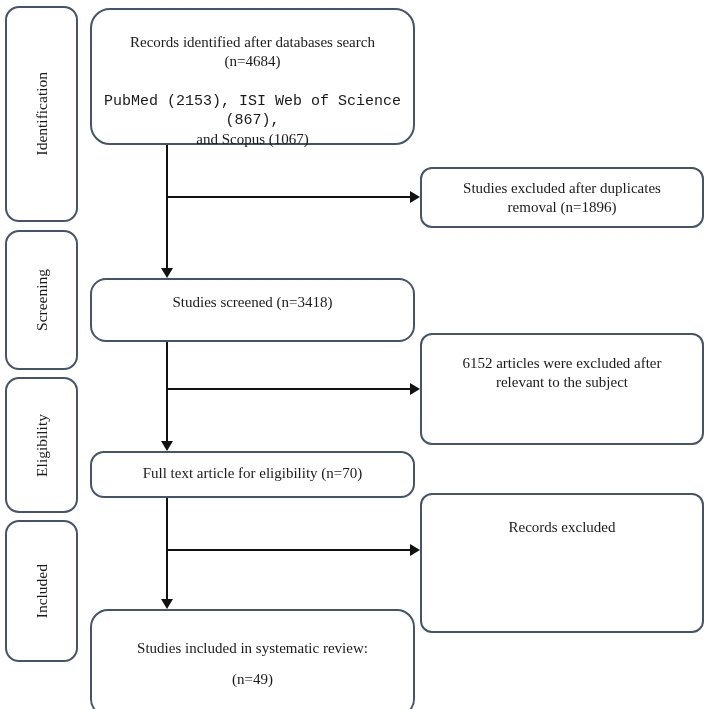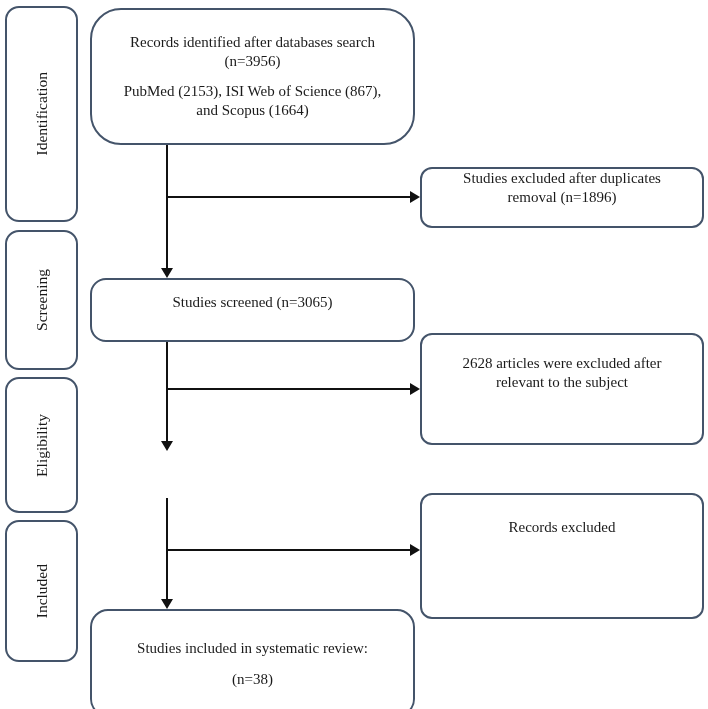--- a/index.html
+++ b/index.html
@@ -83,48 +83,51 @@
   <div class="stage" style="top:230px;height:140px;">
     <span class="stage-label">Screening</span>
   </div>
   <div class="stage" style="top:377px;height:136px;">
     <span class="stage-label">Eligibility</span>
   </div>
   <div class="stage" style="top:520px;height:142px;">
     <span class="stage-label">Included</span>
   </div>
 
-  <div class="box main-col" style="top:8px;height:137px;border-radius:31px;padding-top:23px;">
+  <div class="box main-col" style="top:8px;height:137px;border-radius:20px;padding-top:23px;">
     <span class="line">Records identified after databases search</span>
-    <span class="line">(n=3956)</span>
-    <span class="line" style="margin-top:11px;">PubMed (2153), ISI Web of Science (867),</span>
-    <span class="line">and Scopus (1664)</span>
+    <span class="line">(n=4684)</span>
+    <span class="line" style="margin-top:21px;font-family:Liberation Mono, monospace;">PubMed (2153), ISI Web of Science (867),</span>
+    <span class="line">and Scopus (1067)</span>
   </div>
 
   <div class="box main-col" style="top:278px;height:64px;border-radius:16px;padding-top:13px;">
-    <span class="line">Studies screened (n=3065)</span>
+    <span class="line">Studies screened (n=3418)</span>
   </div>
 
+  <div class="box main-col" style="top:451px;height:47px;border-radius:14px;padding-top:11px;">
+    <span class="line">Full text article for eligibility (n=70)</span>
+  </div>
 
   <div class="box main-col" style="top:609px;height:108px;border-radius:18px;padding-top:28px;">
     <span class="line">Studies included in systematic review:</span>
-    <span class="line" style="margin-top:12px;">(n=38)</span>
+    <span class="line" style="margin-top:12px;">(n=49)</span>
   </div>
 
-  <div class="box right-col" style="top:167px;height:61px;">
+  <div class="box right-col" style="top:167px;height:61px;padding-top:10px;">
     <span class="line">Studies excluded after duplicates</span>
     <span class="line">removal (n=1896)</span>
   </div>
 
   <div class="box right-col" style="top:333px;height:112px;padding-top:19px;">
-    <span class="line">2628 articles were excluded after</span>
+    <span class="line">6152 articles were excluded after</span>
     <span class="line">relevant to the subject</span>
   </div>
 
-  <div class="box right-col" style="top:493px;height:126px;padding-top:23px;">
+  <div class="box right-col" style="top:493px;height:140px;padding-top:23px;">
     <span class="line">Records excluded</span>
   </div>
 
   <div>
     <div class="vline" style="left:166px;top:145px;height:125px;"></div>
     <div class="head-down" style="left:161px;top:268px;"></div>
   </div>
   <div>
     <div class="hline" style="left:167px;top:196px;width:244px;"></div>
     <div class="head-right" style="left:410px;top:191px;"></div>

